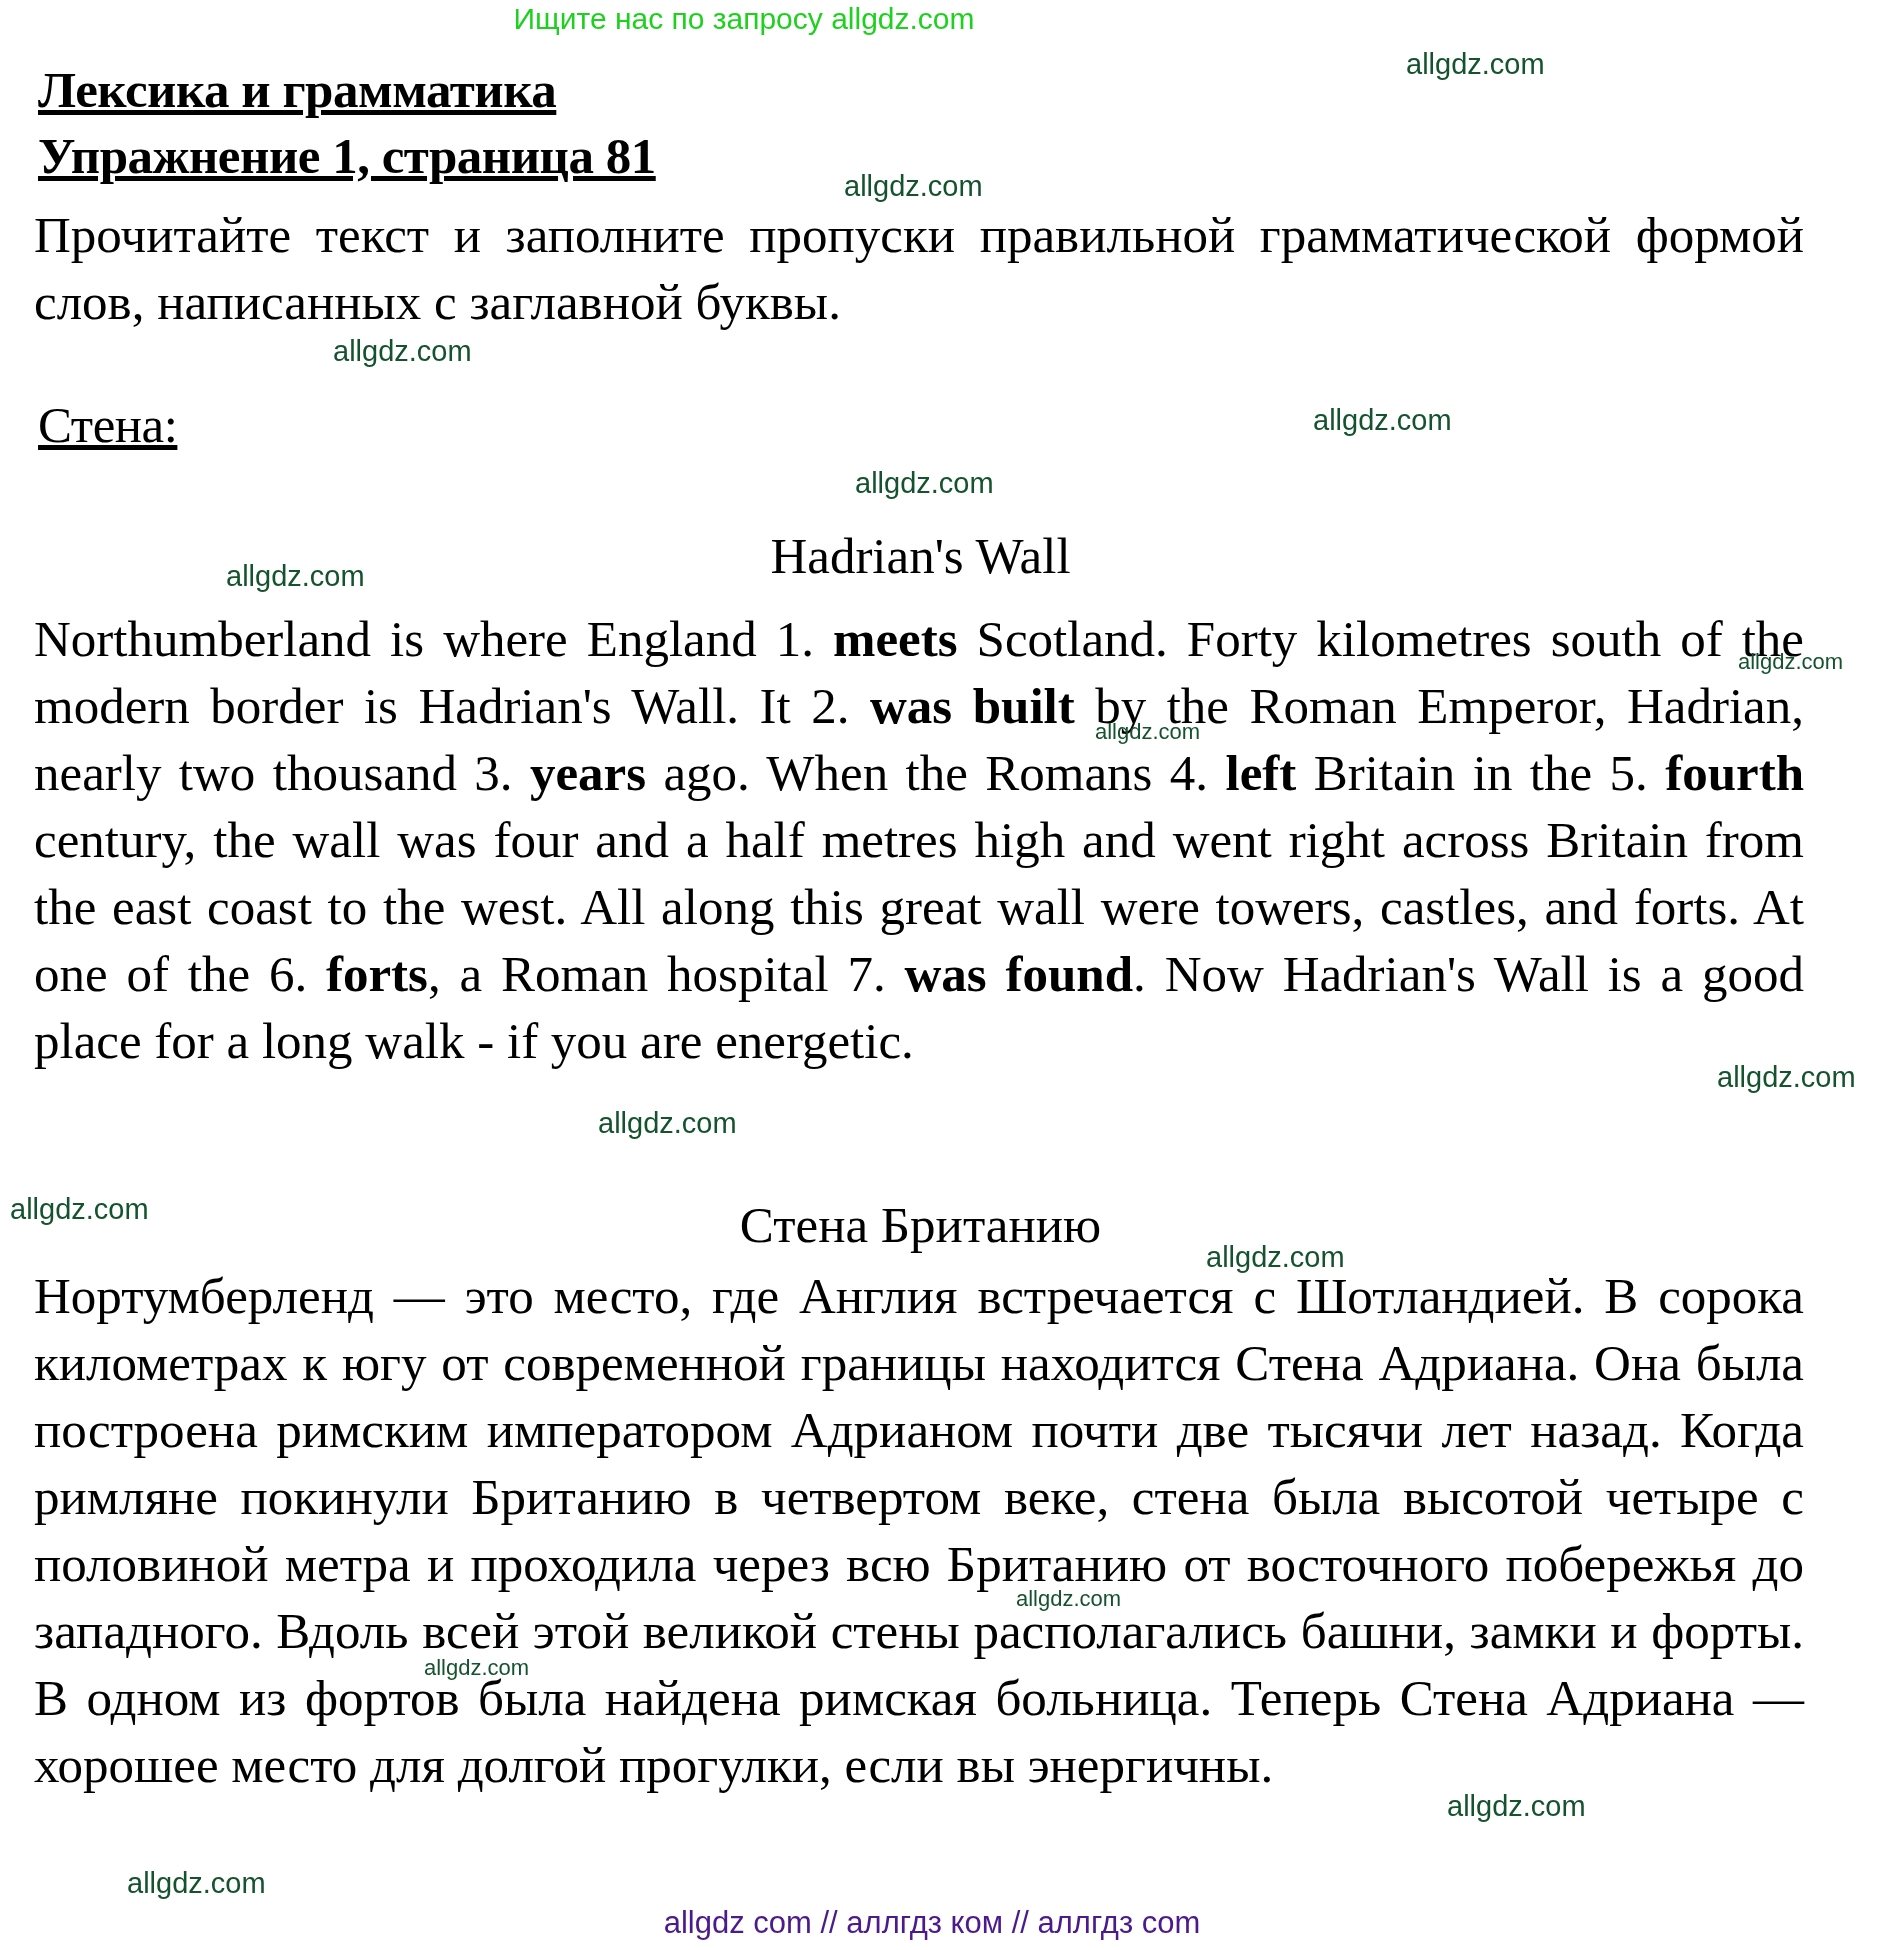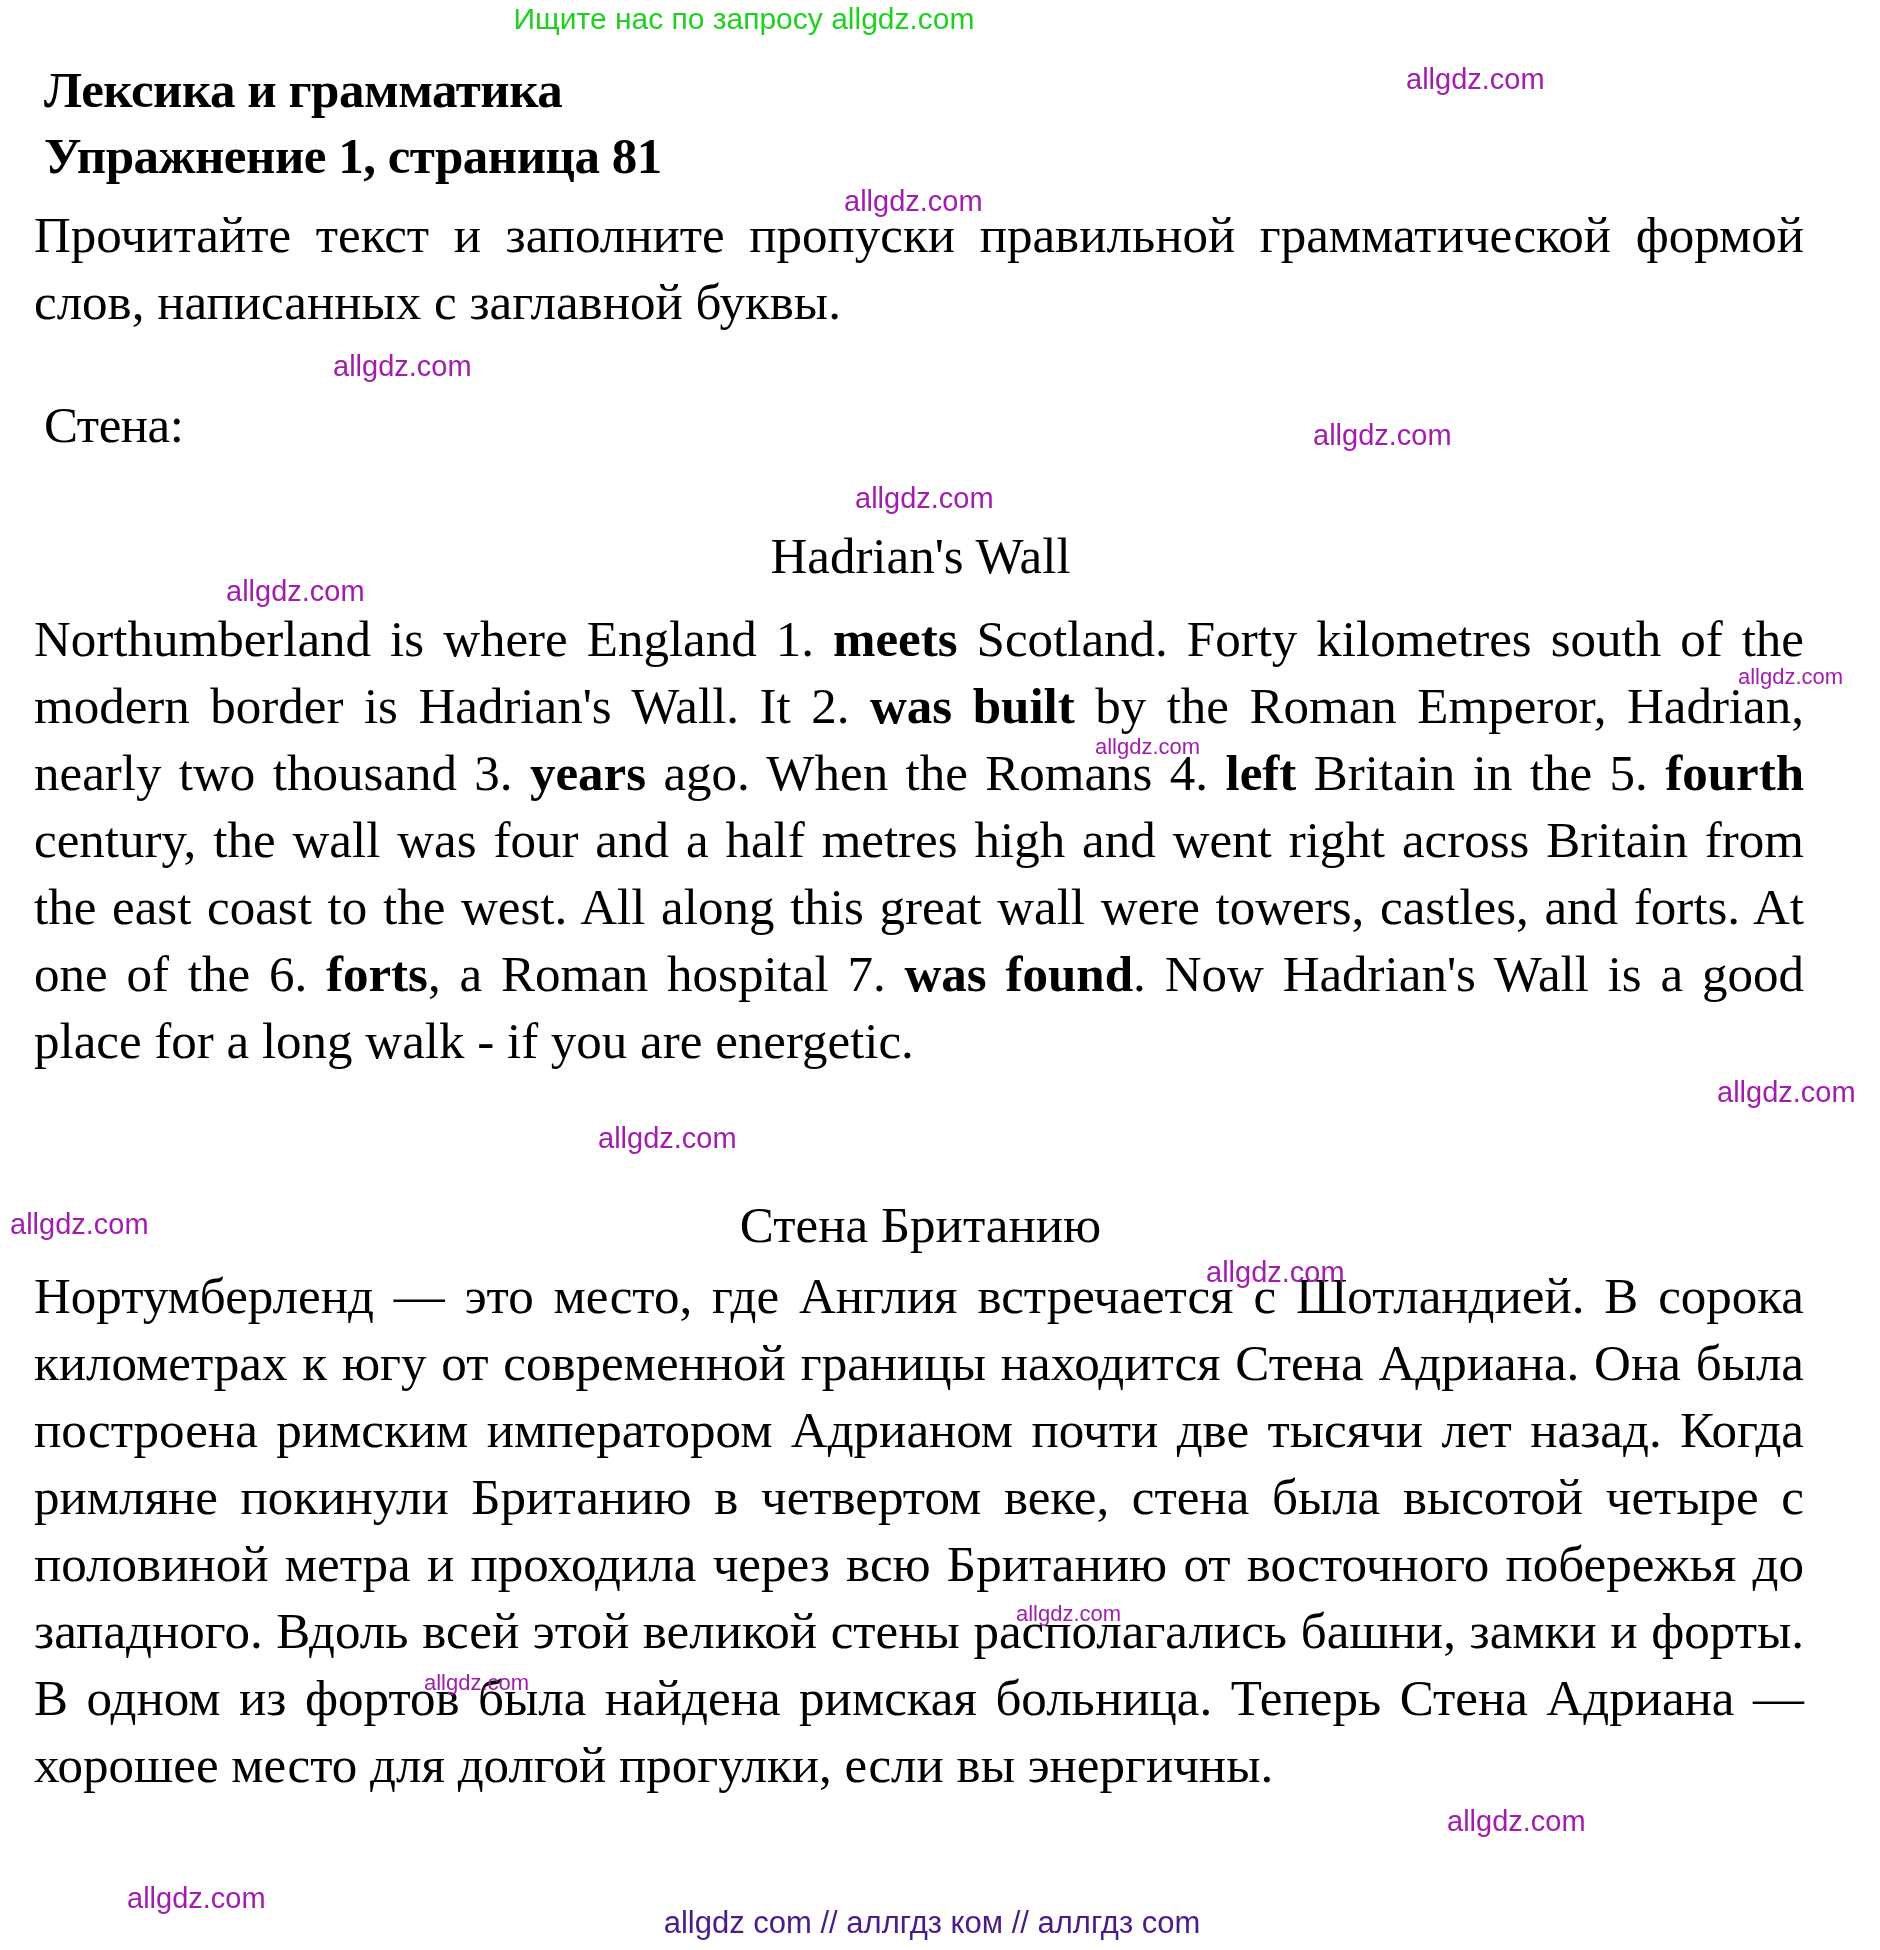--- a/index.html
+++ b/index.html
@@ -1,21 +1,21 @@
 <!DOCTYPE html>
 <html><head>
 <meta charset="utf-8">
 <style>
   html,body{margin:0;padding:0;background:#fff;}
   body{width:1880px;height:1950px;position:relative;overflow:hidden;font-family:"Liberation Serif",serif;color:#000;}
-  .wm{position:absolute;font-family:"Liberation Sans",sans-serif;font-size:29px;color:#a21caf;white-space:nowrap;margin-top:15px;}
+  .wm{position:absolute;font-family:"Liberation Sans",sans-serif;font-size:29px;color:#14532d;white-space:nowrap;}
   .wm.sm{font-size:22px;}
   .top{position:absolute;top:2px;left:0;width:1488px;text-align:center;font-family:"Liberation Sans",sans-serif;font-size:30px;color:#1fd11f;}
   .bottom{position:absolute;top:1905px;left:0;width:1864px;text-align:center;font-family:"Liberation Sans",sans-serif;font-size:31px;color:#4b1a8c;}
-  .h{position:absolute;left:44px;font-weight:bold;font-size:51px;letter-spacing:-0.5px;}
+  .h{position:absolute;left:38px;font-weight:bold;font-size:51px;letter-spacing:-0.5px;text-decoration:underline;}
   .p{position:absolute;left:34px;width:1770px;font-size:51px;line-height:67px;text-align:justify;}
   .title{position:absolute;left:0;width:1841px;text-align:center;font-size:51px;}
 </style>
 </head>
 <body>
 
 <div class="top">Ищите нас по запросу allgdz.com</div>
 
 <div class="h" style="top:61px">Лексика и грамматика</div>
 <div class="h" style="top:127px">Упражнение 1, страница 81</div>

